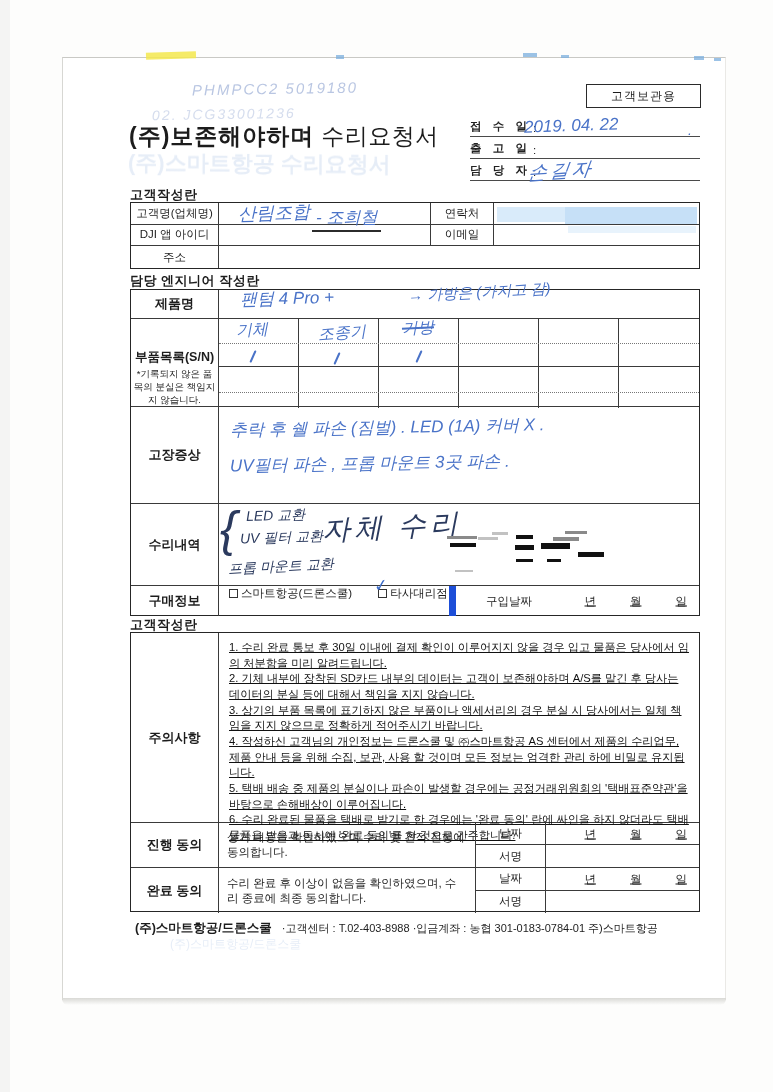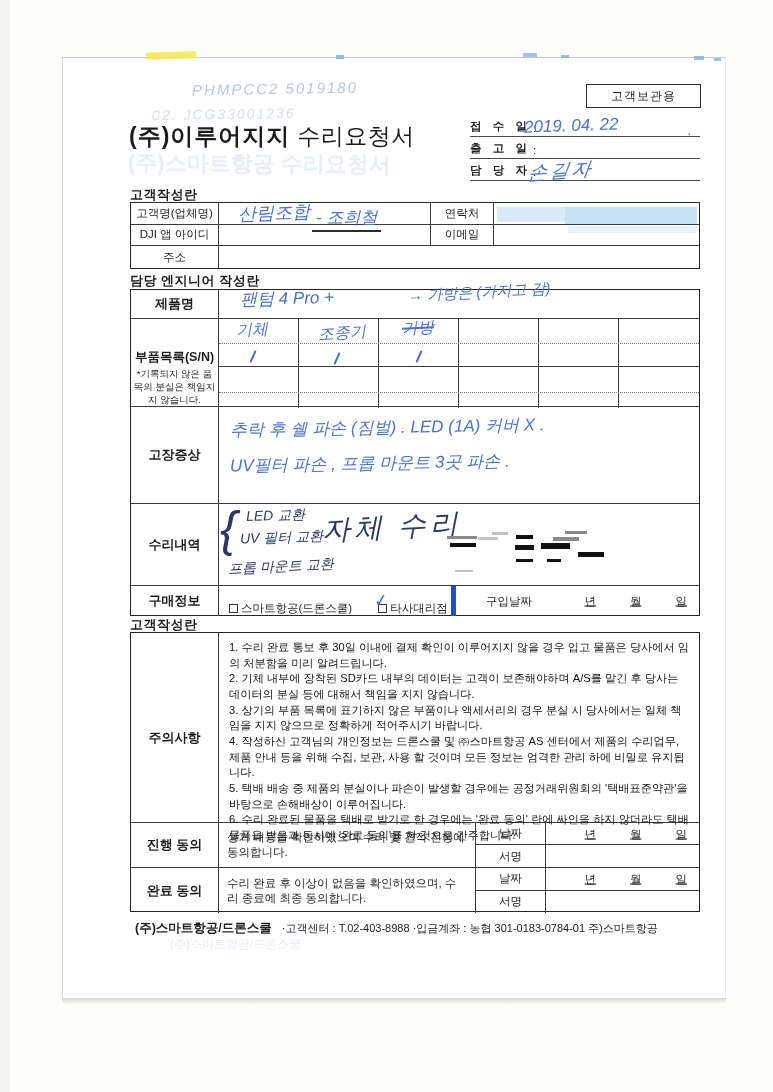--- a/index.html
+++ b/index.html
@@ -62,21 +62,21 @@
   .redact-blue2 { background:#c6e0f7; position:absolute; }
   .bar { position:absolute; background:#111; }
   .bar.g { background:#8a8a8a; }
   .bar.l { background:#c2c2c2; }
   
   #t-notice { left:130px; top:632px; width:570px; height:280px; }
   .nrow { position:relative; border-bottom:1px solid #3a3a3a; display:grid; }
   .nrow:last-child { border-bottom:none; }
   #row-notice { height:190px; grid-template-columns:88px 1fr; }
   .agreerow { height:45px; grid-template-columns:88px 257px 1fr; }
-  .notice-text { font-size:11.2px; line-height:1.4; padding:7px 10px 0 10px; color:#111; }
+  .notice-text { font-size:11.2px; line-height:1.4; padding:7px 10px 0 10px; color:#111;text-decoration:underline; }
   .agree-text { font-size:11.5px; padding:6px 8px; display:flex; align-items:center; }
   .subgrid { display:grid; grid-template-rows:1fr 1fr; grid-template-columns:70px 1fr; }
   .subgrid .sc { border-right:1px solid #3a3a3a; border-bottom:1px solid #3a3a3a;
                  display:flex; align-items:center; justify-content:center; font-size:11.5px; }
   .subgrid .sv { border-bottom:1px solid #3a3a3a; position:relative; font-size:11.5px; }
   .subgrid .last { border-bottom:none; }
   .ymd { position:absolute; right:12px; top:50%; transform:translateY(-50%); font-size:11.5px;text-decoration:underline; }
   .ymd span { margin-left:34px; }
   
   .footer { left:135px; top:920px; font-size:11px; white-space:nowrap; }
@@ -99,21 +99,21 @@
 
   <div class="abs pencil" style="left:192px;top:80px;font-size:15px;transform:rotate(-1deg);">PHMPCC2   5019180</div>
   <div class="abs pencil" style="left:152px;top:106px;font-size:14px;opacity:.6;transform:rotate(-1deg);">02. JCG33001236</div>
 
   <div class="abs ghost" style="left:128px;top:149px;font-size:22px;font-weight:bold;transform:rotate(.4deg);">(주)스마트항공 수리요청서</div>
   <div class="abs ghost" style="left:170px;top:936px;font-size:12px;">(주)스마트항공/드론스쿨</div>
 
   <div class="abs keep-box">고객보관용</div>
 
   <div class="abs title">
-    <b>(주)이루어지지</b><span> 수리요청서</span>
+    <b>(주)보존해야하며</b><span> 수리요청서</span>
   </div>
 
   <div class="abs hfield" style="top:115px;">
     <span class="lbl">접 수 일</span>
     <span class="col">:</span>
   </div>
   <div class="abs hw" style="left:524px;top:116px;font-size:17px;transform:rotate(-2deg);">2019.  04. 22</div>
   <div class="abs hw" style="left:688px;top:122px;font-size:14px;">.</div>
 
   <div class="abs hfield" style="top:137px;">
@@ -174,21 +174,21 @@
     <div class="erow" id="row-fault">
       <div class="lblcell bold" style="border-right:1px solid #3a3a3a;font-size:13px;">고장증상</div>
       <div></div>
     </div>
     <div class="erow" id="row-repair">
       <div class="lblcell bold" style="border-right:1px solid #3a3a3a;font-size:13px;">수리내역</div>
       <div></div>
     </div>
     <div class="erow" id="row-purchase">
       <div class="lblcell bold" style="border-right:1px solid #3a3a3a;font-size:13px;">구매정보</div>
-      <div style="border-right:5px solid #1d4ed8;display:flex;align-items:flex-end;padding-left:10px;">
+      <div style="border-right:7px solid #1d4ed8;display:flex;align-items:flex-start;padding-left:10px;">
         <span class="opt"><span class="checkbox"></span><span>스마트항공(드론스쿨)</span></span>
         <span class="opt" style="margin-left:26px;position:relative;"><span class="checkbox"></span><span>타사대리점</span>
           <span class="bluecheck" style="left:-4px;top:-11px;">✓</span>
         </span>
       </div>
       <div style="position:relative;display:flex;align-items:center;padding-left:8px;font-size:11.5px;margin-left:22px;">
         <span>구입날짜</span>
         <span class="ymd">
           <span>년</span><span>월</span><span>일</span>
         </span>

